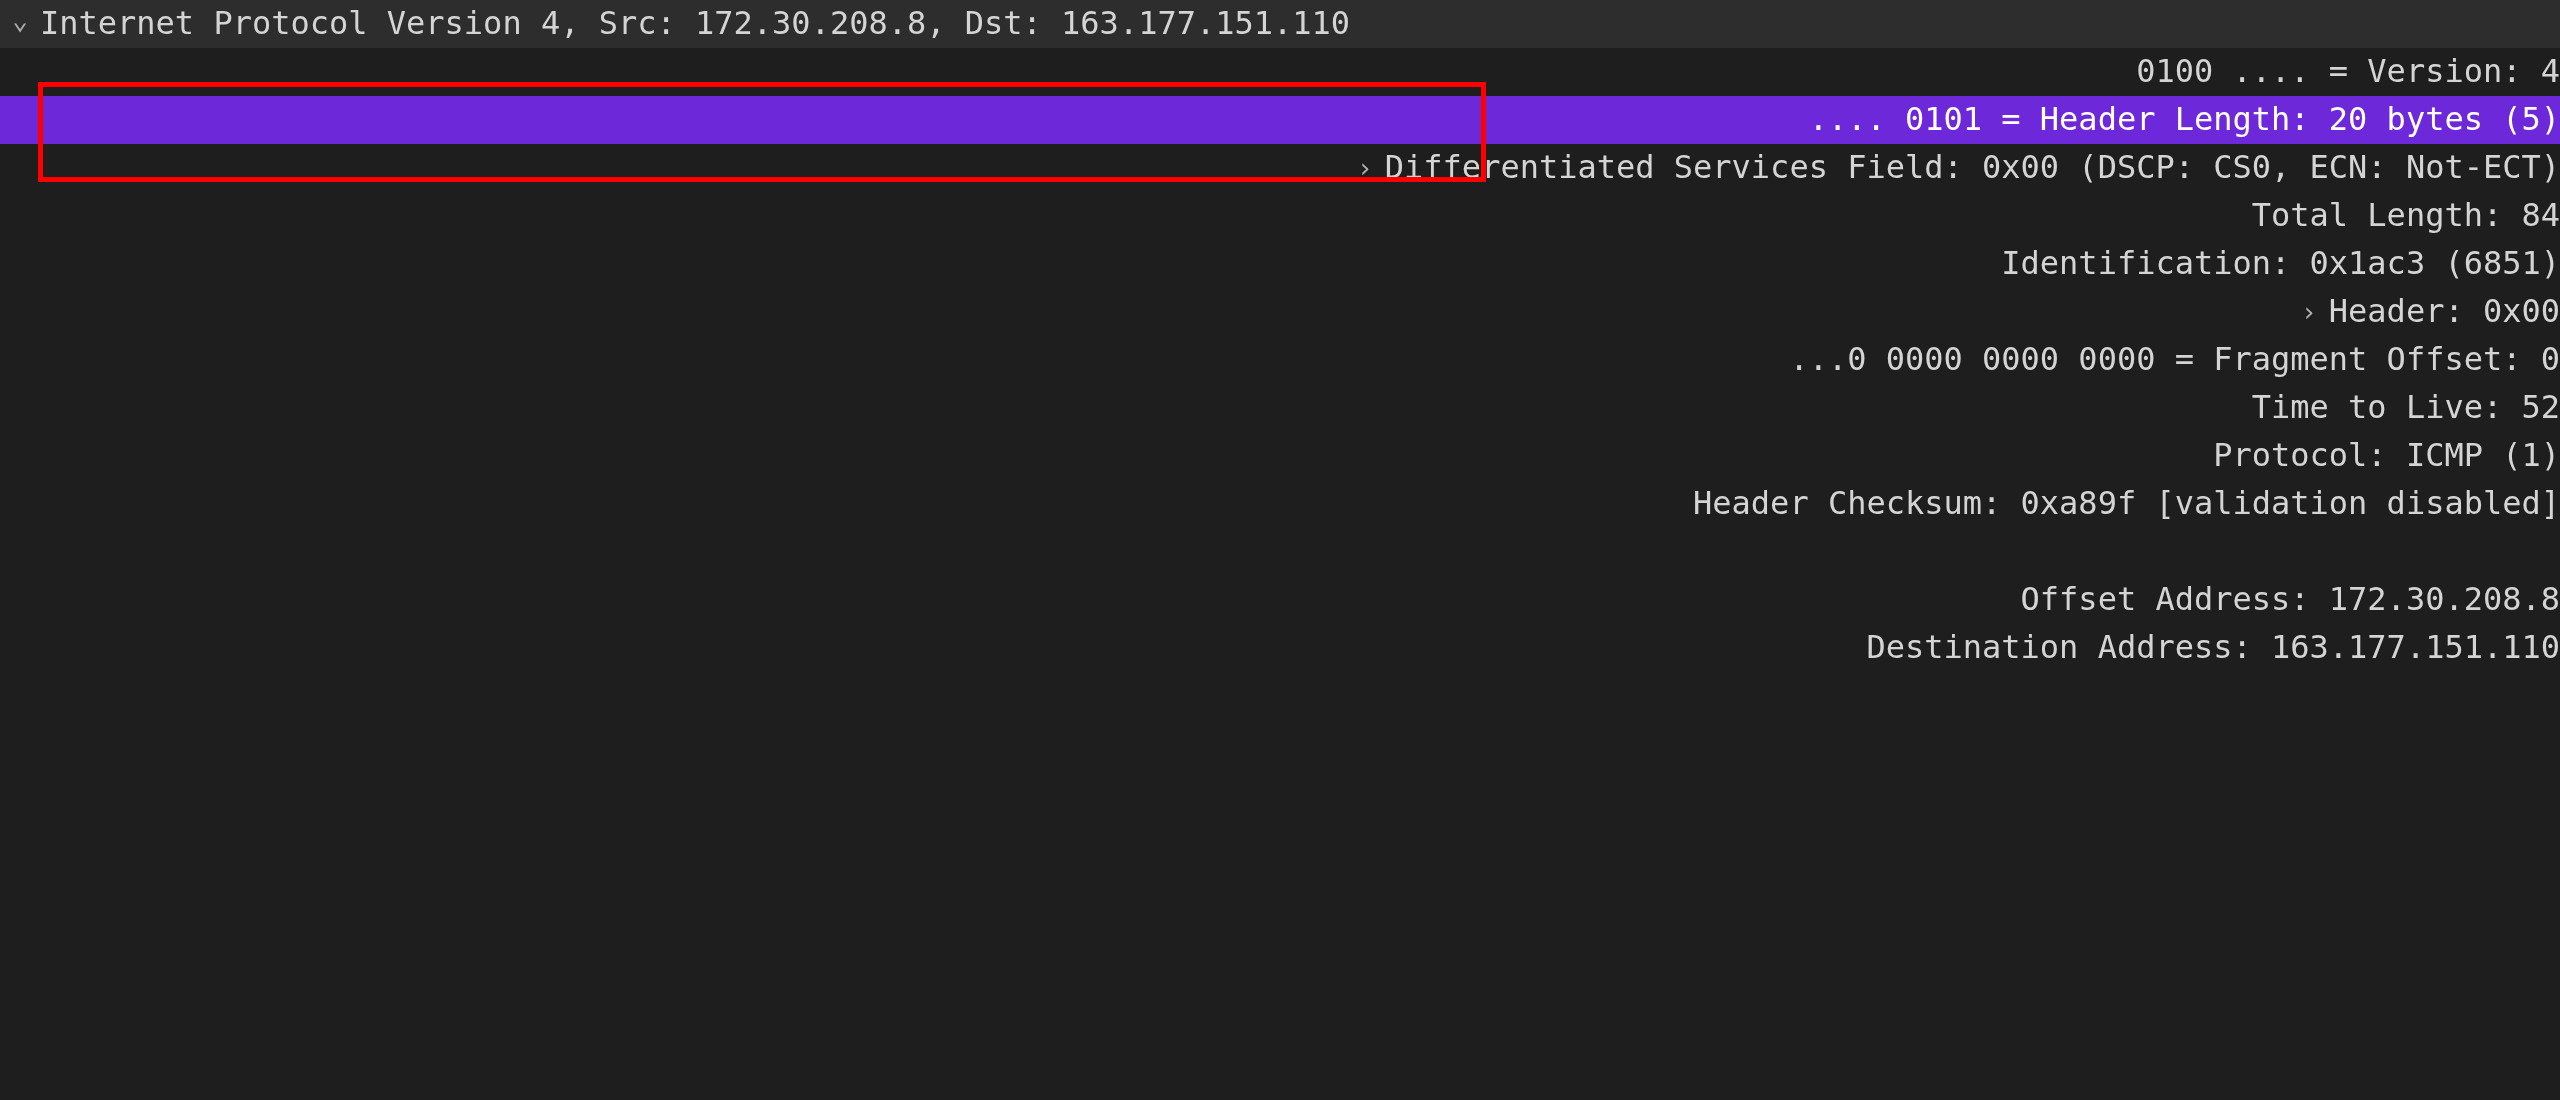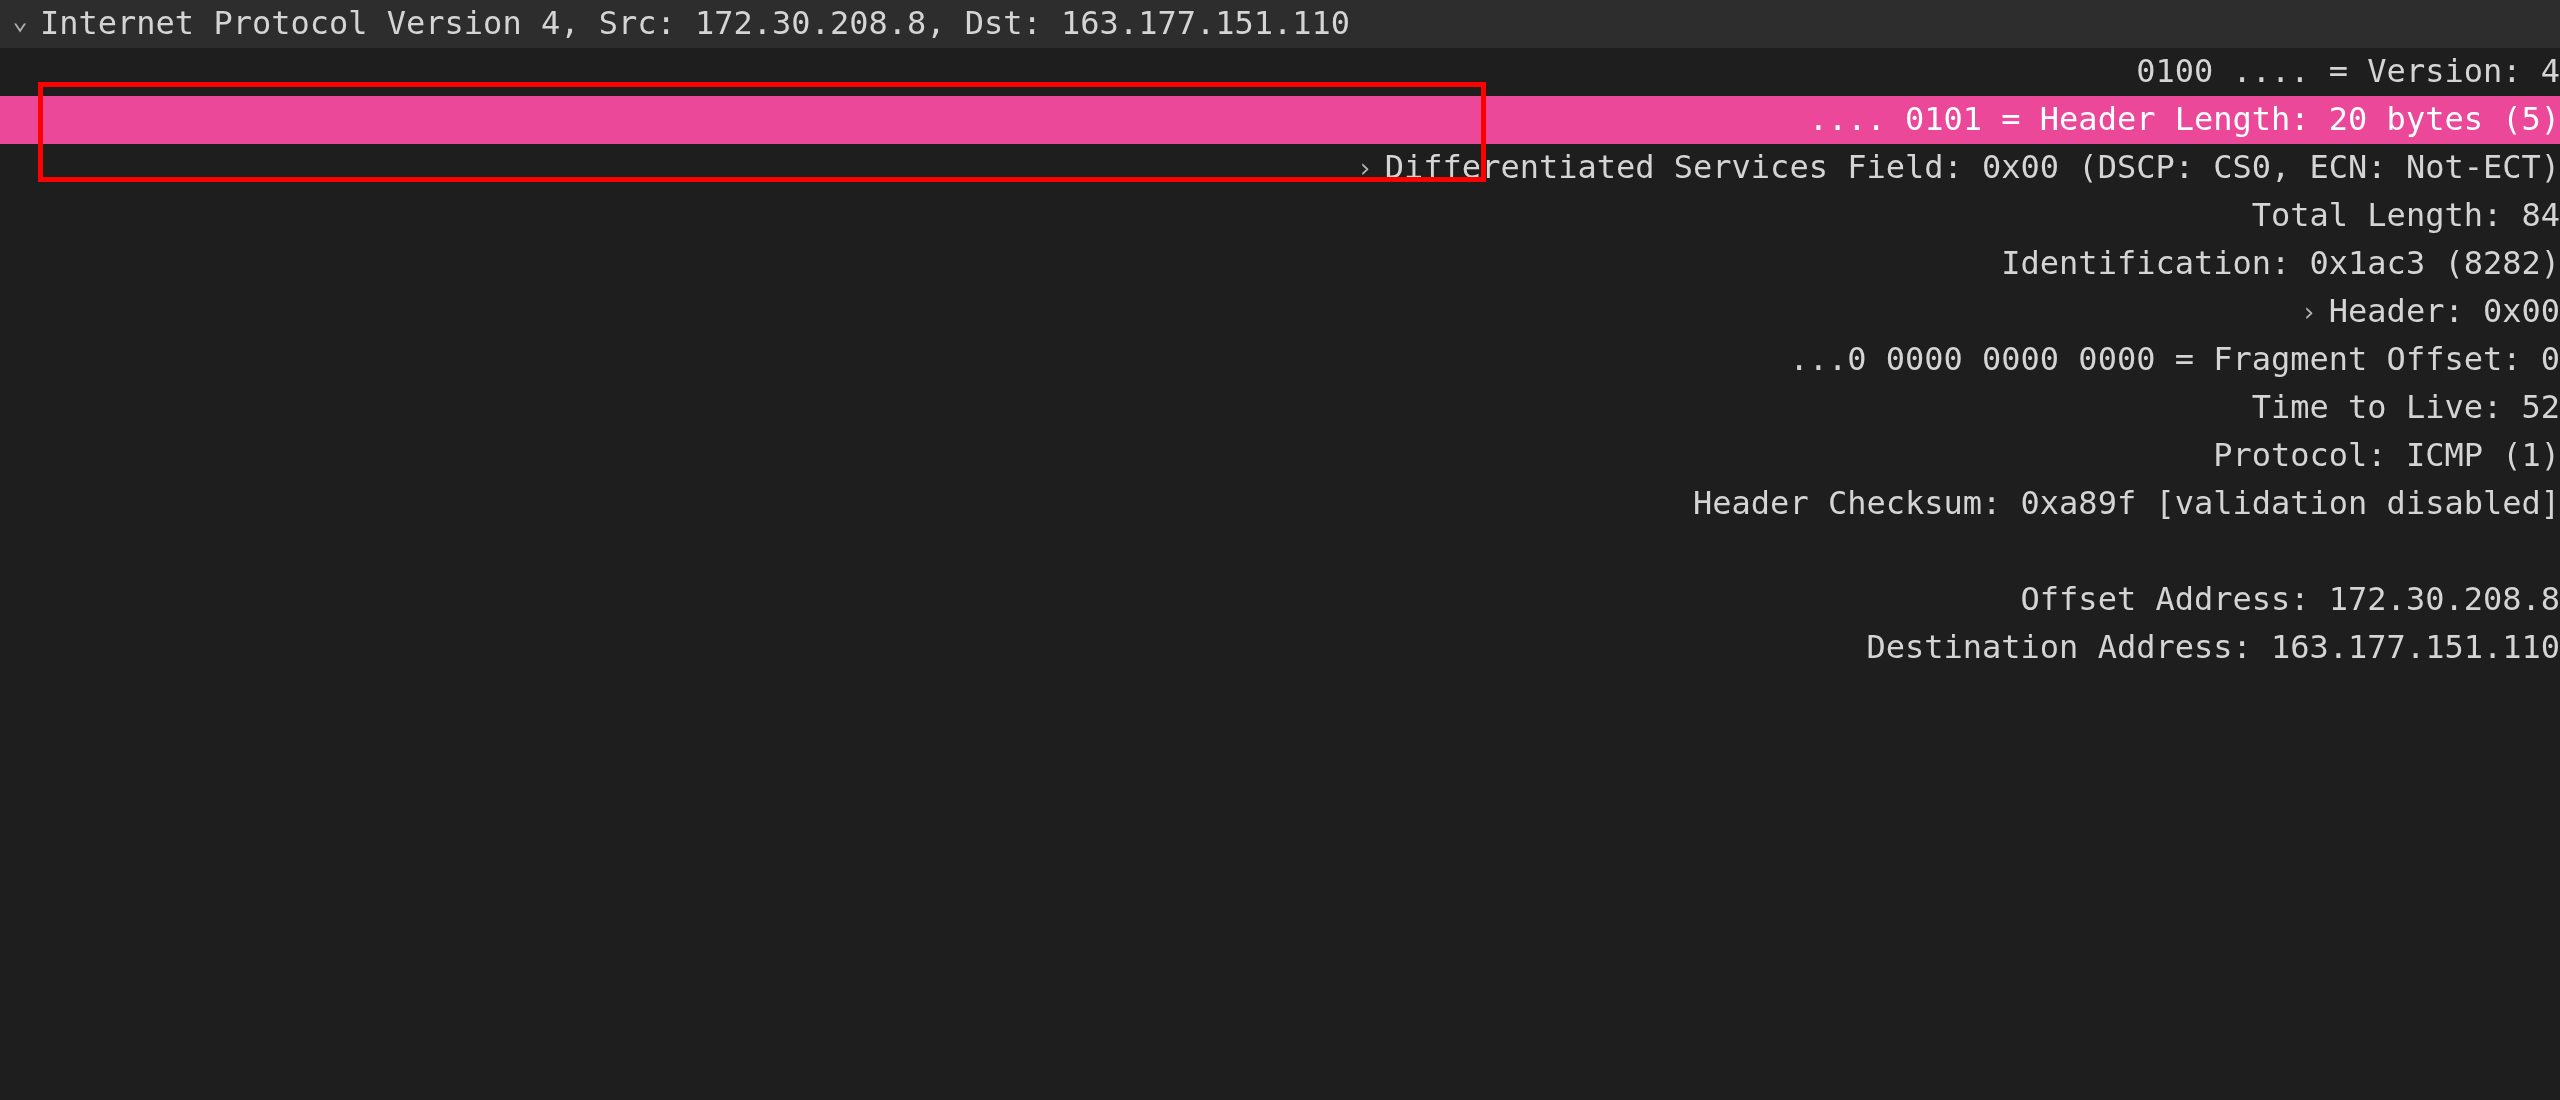--- a/index.html
+++ b/index.html
@@ -23,21 +23,21 @@
     .row {
       display: flex;
       align-items: center;
       white-space: pre;
       height: 48px;
     }
     .row.header-row {
       background-color: #2d2d2d;
     }
     .row.selected {
-      background-color: #ec4899;
+      background-color: #6d28d9;
       color: #ffffff;
     }
     .chevron {
       display: inline-block;
       width: 40px;
       text-align: center;
       font-size: 26px;
       color: #b0b0b0;
       user-select: none;
     }
@@ -89,21 +89,21 @@
     <span class="text-content">Differentiated Services Field: 0x00 (DSCP: CS0, ECN: Not-ECT)</span>
   </div>
 
   <div class="row indent-1">
     <span class="chevron none"></span>
     <span class="text-content">Total Length: 84</span>
   </div>
 
   <div class="row indent-1">
     <span class="chevron none"></span>
-    <span class="text-content">Identification: 0x1ac3 (8282)</span>
+    <span class="text-content">Identification: 0x1ac3 (6851)</span>
   </div>
 
   <div class="row indent-1">
     <span class="chevron closed"></span>
     <span class="text-content">Header: 0x00</span>
   </div>
 
   <div class="row indent-1">
     <span class="chevron none"></span>
     <span class="text-content">...0 0000 0000 0000 = Fragment Offset: 0</span>

